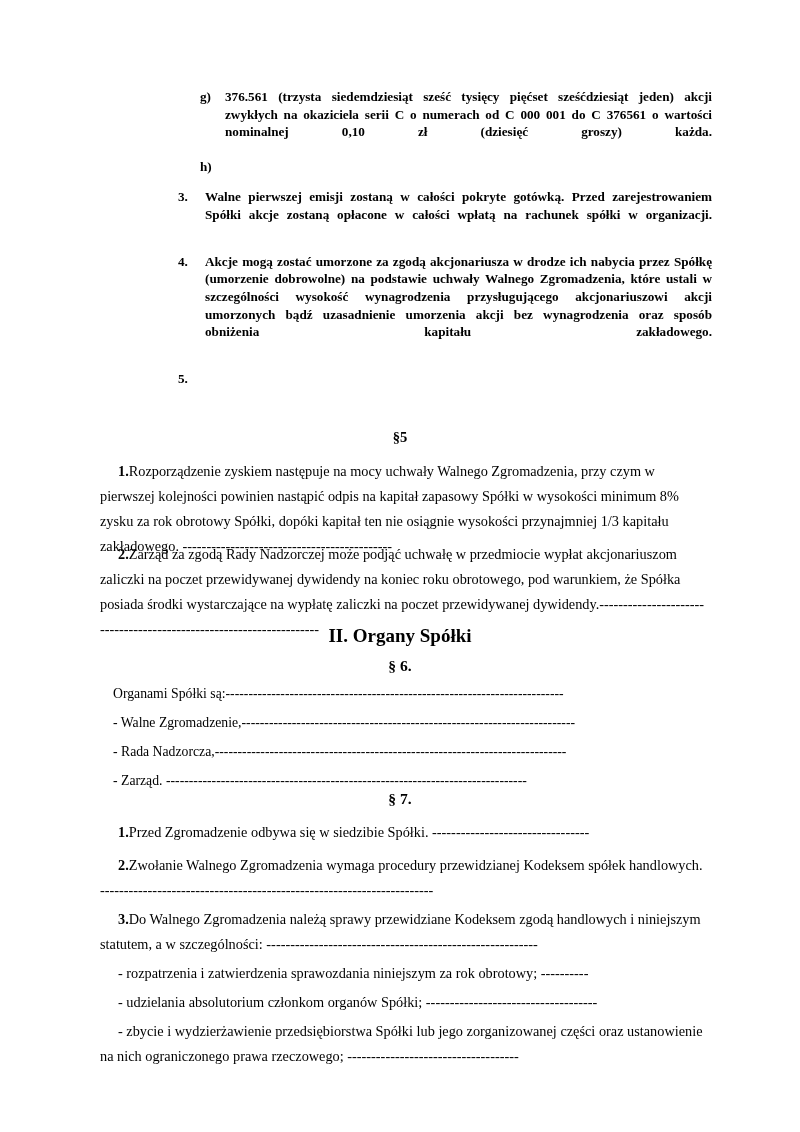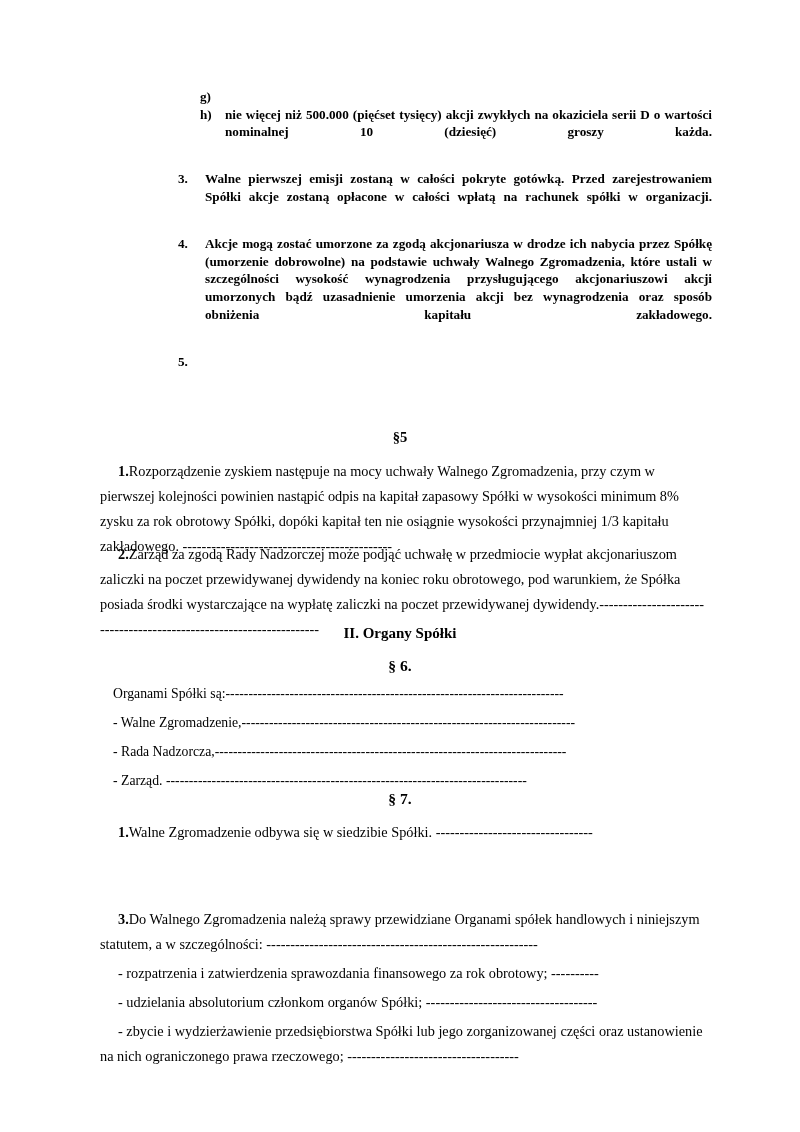--- a/index.html
+++ b/index.html
@@ -100,21 +100,21 @@
   .body-par b { font-weight: bold; }
 
   
   .mid-head {
     position: absolute;
     width: 612px;
     left: 94px;
     text-align: center;
     font-weight: bold;
   }
-  .mid-head.big   { font-size: 15px; }
+  .mid-head.big   { font-size: 19px; }
   .mid-head.small { font-size: 15.6px; }
 
   
   .cond-line {
     position: absolute;
     left: 96px;
     width: 608px;
     font-size: 14.6px;
     line-height: 20px;
     white-space: nowrap;
@@ -129,25 +129,25 @@
   }
 </style>
 </head>
 <body>
 
 <div class="page">
 
   <div class="bold-block">
 
     <p class="lettered">
-      <span class="marker">g)</span>
+      <span class="marker">g)</span><span>376.561 (trzysta siedemdziesiąt sześć tysięcy pięćset sześćdziesiąt jeden) akcji zwykłych na okaziciela serii C o numerach od C 000 001 do C 376561 o wartości nominalnej 0,10 zł (dziesięć groszy) każda.</span>
     </p>
 
     <p class="lettered">
-      <span class="marker">h)</span><span>nie więcej niż 500.000 (pięćset tysięcy) akcji zwykłych na okaziciela serii D o wartości nominalnej 10 (dziesięć) groszy każda.</span>
+      <span class="marker">h)</span>
     </p>
 
     <p class="numbered loose">
       <span class="marker">3.</span><span>Walne pierwszej emisji zostaną w całości pokryte gotówką. Przed zarejestrowaniem Spółki akcje zostaną opłacone w całości wpłatą na rachunek spółki w organizacji.</span>
     </p>
 
     <p class="numbered loose">
       <span class="marker">4.</span><span>Akcje mogą zostać umorzone za zgodą akcjonariusza w drodze ich nabycia przez Spółkę (umorzenie dobrowolne) na podstawie uchwały Walnego Zgromadzenia, które ustali w szczególności wysokość wynagrodzenia przysługującego akcjonariuszowi akcji umorzonych bądź uzasadnienie umorzenia akcji bez wynagrodzenia oraz sposób obniżenia kapitału zakładowego.</span>
     </p>
 
@@ -182,30 +182,33 @@
     <span>- Rada Nadzorcza,</span><span class="dashes">-----------------------------------------------------------------------------</span>
   </div>
 
   <div class="cond-line ind" style="top:770px;">
     <span>- Zarząd. </span><span class="dashes">-------------------------------------------------------------------------------</span>
   </div>
 
   <div class="mid-head small" style="top:790px;">§ 7.</div>
 
   <div class="body-par" style="top:820px;">
-    <b>1.</b><span>Walne Zgromadzenie odbywa się w siedzibie Spółki. </span><span class="dashes">---------------------------------</span>
-  </div>
-
+    <b>1.</b><span>Przed Zgromadzenie odbywa się w siedzibie Spółki. </span><span class="dashes">---------------------------------</span>
+  </div>
+
+  <div class="body-par" style="top:853px;">
+    <b>2.</b><span>Zwołanie Walnego Zgromadzenia wymaga procedury przewidzianej Kodeksem spółek handlowych. </span><span class="dashes">----------------------------------------------------------------------</span>
+  </div>
 
   <div class="body-par" style="top:907px;">
-    <b>3.</b><span>Do Walnego Zgromadzenia należą sprawy przewidziane Organami spółek handlowych i niniejszym statutem, a w szczególności: </span><span class="dashes">---------------------------------------------------------</span>
+    <b>3.</b><span>Do Walnego Zgromadzenia należą sprawy przewidziane Kodeksem zgodą handlowych i niniejszym statutem, a w szczególności: </span><span class="dashes">---------------------------------------------------------</span>
   </div>
 
   <div class="body-par" style="top:961px;">
-    <span>- rozpatrzenia i zatwierdzenia sprawozdania finansowego za rok obrotowy; </span><span class="dashes">----------</span>
+    <span>- rozpatrzenia i zatwierdzenia sprawozdania niniejszym za rok obrotowy; </span><span class="dashes">----------</span>
   </div>
 
   <div class="body-par" style="top:1019px;">
     <span>- zbycie i wydzierżawienie przedsiębiorstwa Spółki lub jego zorganizowanej części oraz ustanowienie na nich ograniczonego prawa rzeczowego; </span><span class="dashes">------------------------------------</span>
   </div>
 
   <div class="body-par" style="top:990px;">
     <span>- udzielania absolutorium członkom organów Spółki; </span><span class="dashes">------------------------------------</span>
   </div>
 

